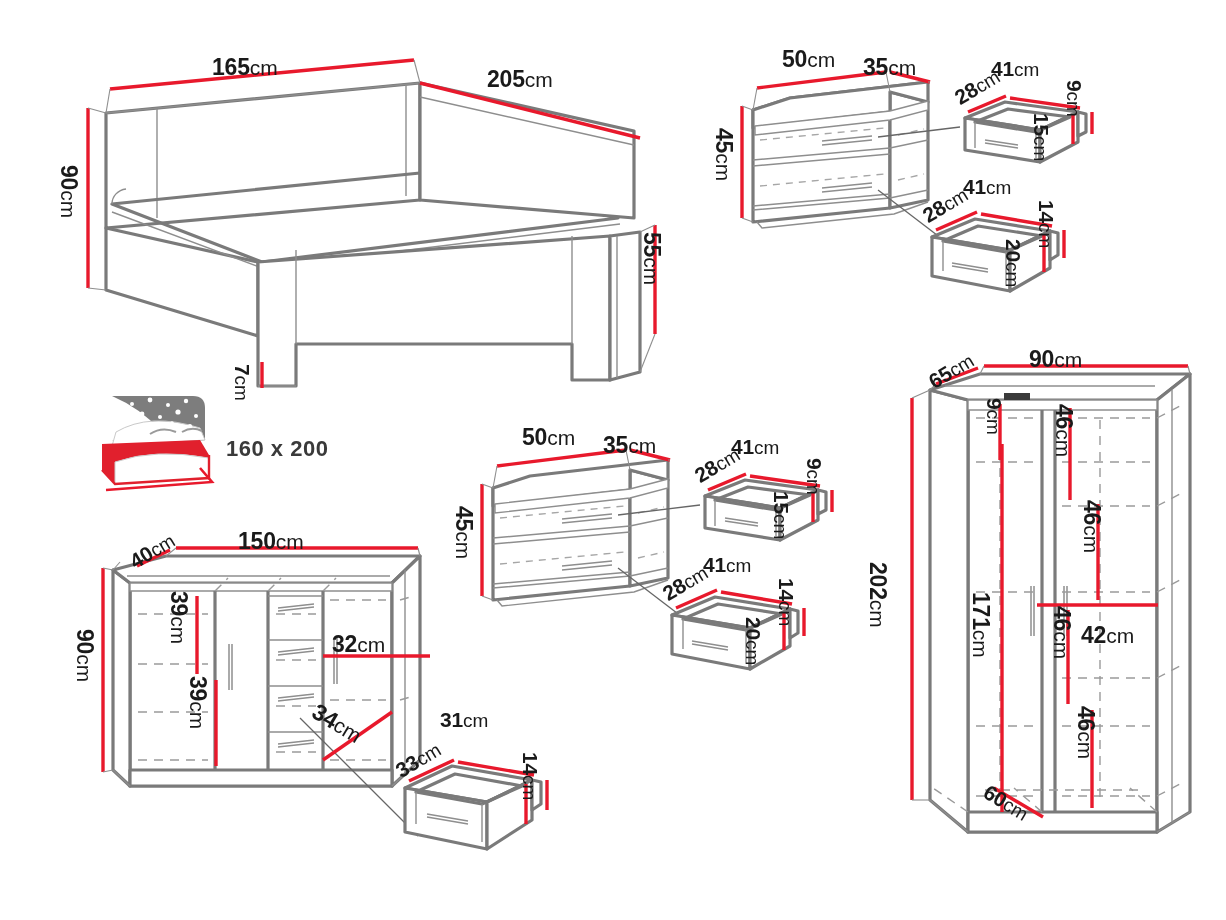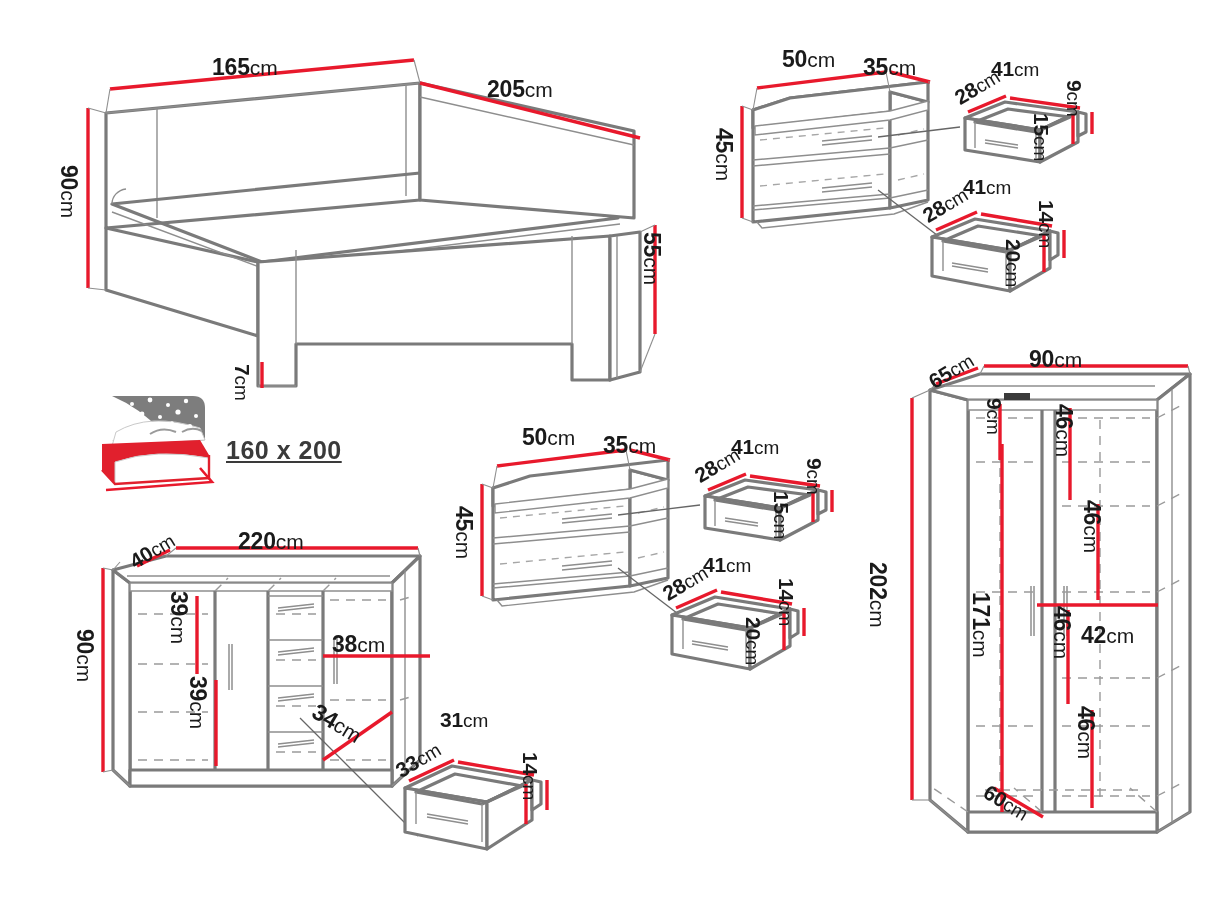--- a/index.html
+++ b/index.html
@@ -23,22 +23,22 @@
   }
   .dim .n{font-weight:bold;font-size:23px;}
   .dim .u{font-weight:normal;font-size:21px;letter-spacing:0px;}
   .dim.sm .n{font-size:21px;}
   .dim.sm .u{font-size:19px;}
   .rot90{transform:rotate(90deg);transform-origin:left top;}
   .rotd{transform:rotate(31deg);transform-origin:left top;}
   .rotm{transform:rotate(-31deg);transform-origin:left top;}
   .mattress-label{
     position:absolute;
-    font-size:25px;font-weight:bold;color:#3a3a3a;
-    letter-spacing:0.5px;white-space:nowrap;text-decoration:underline;
+    font-size:22px;font-weight:bold;color:#3a3a3a;
+    letter-spacing:0.5px;white-space:nowrap;
   }
 </style>
 </head>
 <body>
 
 <div id="stage">
 
   <svg class="layer" viewBox="0 0 1226 920">
     <defs>
       <style>
@@ -438,21 +438,21 @@
 
       <path class="r" d="M1092,710 L1092,808"></path>
 
       <path class="r" d="M1002,444 L1002,812"></path>
 
       <path class="r" d="M994,788 L1043,817"></path>
     </g>
   </svg>
 
   <div class="dim" style="left:212px;top:56px;"><span class="n">165</span><span class="u">cm</span></div>
-  <div class="dim" style="left:487px;top:78px;"><span class="n">205</span><span class="u">cm</span></div>
+  <div class="dim" style="left:487px;top:68px;"><span class="n">205</span><span class="u">cm</span></div>
   <div class="dim rot90" style="left:80px;top:165px;"><span class="n">90</span><span class="u">cm</span></div>
   <div class="dim rot90" style="left:663px;top:232px;"><span class="n">55</span><span class="u">cm</span></div>
   <div class="dim sm rot90" style="left:253px;top:364px;"><span class="n">7</span><span class="u">cm</span></div>
   <div class="mattress-label" style="left:226px;top:436px;">160 x 200</div>
 
   <div class="dim" style="left:782px;top:48px;"><span class="n">50</span><span class="u">cm</span></div>
   <div class="dim" style="left:863px;top:56px;"><span class="n">35</span><span class="u">cm</span></div>
   <div class="dim rot90" style="left:735px;top:128px;"><span class="n">45</span><span class="u">cm</span></div>
 
   <div class="dim sm rotm" style="left:951px;top:90px;"><span class="n">28</span><span class="u">cm</span></div>
@@ -473,25 +473,25 @@
   <div class="dim sm" style="left:731px;top:436px;"><span class="n">41</span><span class="u">cm</span></div>
   <div class="dim sm rot90" style="left:792px;top:491px;"><span class="n">15</span><span class="u">cm</span></div>
   <div class="dim sm rot90" style="left:825px;top:458px;"><span class="n">9</span><span class="u">cm</span></div>
 
   <div class="dim sm rotm" style="left:659px;top:586px;"><span class="n">28</span><span class="u">cm</span></div>
   <div class="dim sm" style="left:703px;top:554px;"><span class="n">41</span><span class="u">cm</span></div>
   <div class="dim sm rot90" style="left:764px;top:617px;"><span class="n">20</span><span class="u">cm</span></div>
   <div class="dim sm rot90" style="left:797px;top:578px;"><span class="n">14</span><span class="u">cm</span></div>
 
   <div class="dim sm rotm" style="left:126px;top:554px;"><span class="n">40</span><span class="u">cm</span></div>
-  <div class="dim" style="left:238px;top:530px;"><span class="n">220</span><span class="u">cm</span></div>
+  <div class="dim" style="left:238px;top:530px;"><span class="n">150</span><span class="u">cm</span></div>
   <div class="dim rot90" style="left:96px;top:629px;"><span class="n">90</span><span class="u">cm</span></div>
   <div class="dim rot90" style="left:190px;top:591px;"><span class="n">39</span><span class="u">cm</span></div>
   <div class="dim rot90" style="left:209px;top:676px;"><span class="n">39</span><span class="u">cm</span></div>
-  <div class="dim" style="left:332px;top:633px;"><span class="n">38</span><span class="u">cm</span></div>
+  <div class="dim" style="left:332px;top:633px;"><span class="n">32</span><span class="u">cm</span></div>
   <div class="dim rotd" style="left:320px;top:700px;"><span class="n">34</span><span class="u">cm</span></div>
 
   <div class="dim sm rotm" style="left:392px;top:763px;"><span class="n">33</span><span class="u">cm</span></div>
   <div class="dim sm" style="left:440px;top:709px;"><span class="n">31</span><span class="u">cm</span></div>
   <div class="dim sm rot90" style="left:541px;top:752px;"><span class="n">14</span><span class="u">cm</span></div>
 
   <div class="dim sm rotm" style="left:925px;top:374px;"><span class="n">65</span><span class="u">cm</span></div>
   <div class="dim" style="left:1029px;top:348px;"><span class="n">90</span><span class="u">cm</span></div>
   <div class="dim rot90" style="left:889px;top:562px;"><span class="n">202</span><span class="u">cm</span></div>
   <div class="dim sm rot90" style="left:1005px;top:398px;"><span class="n">9</span><span class="u">cm</span></div>

